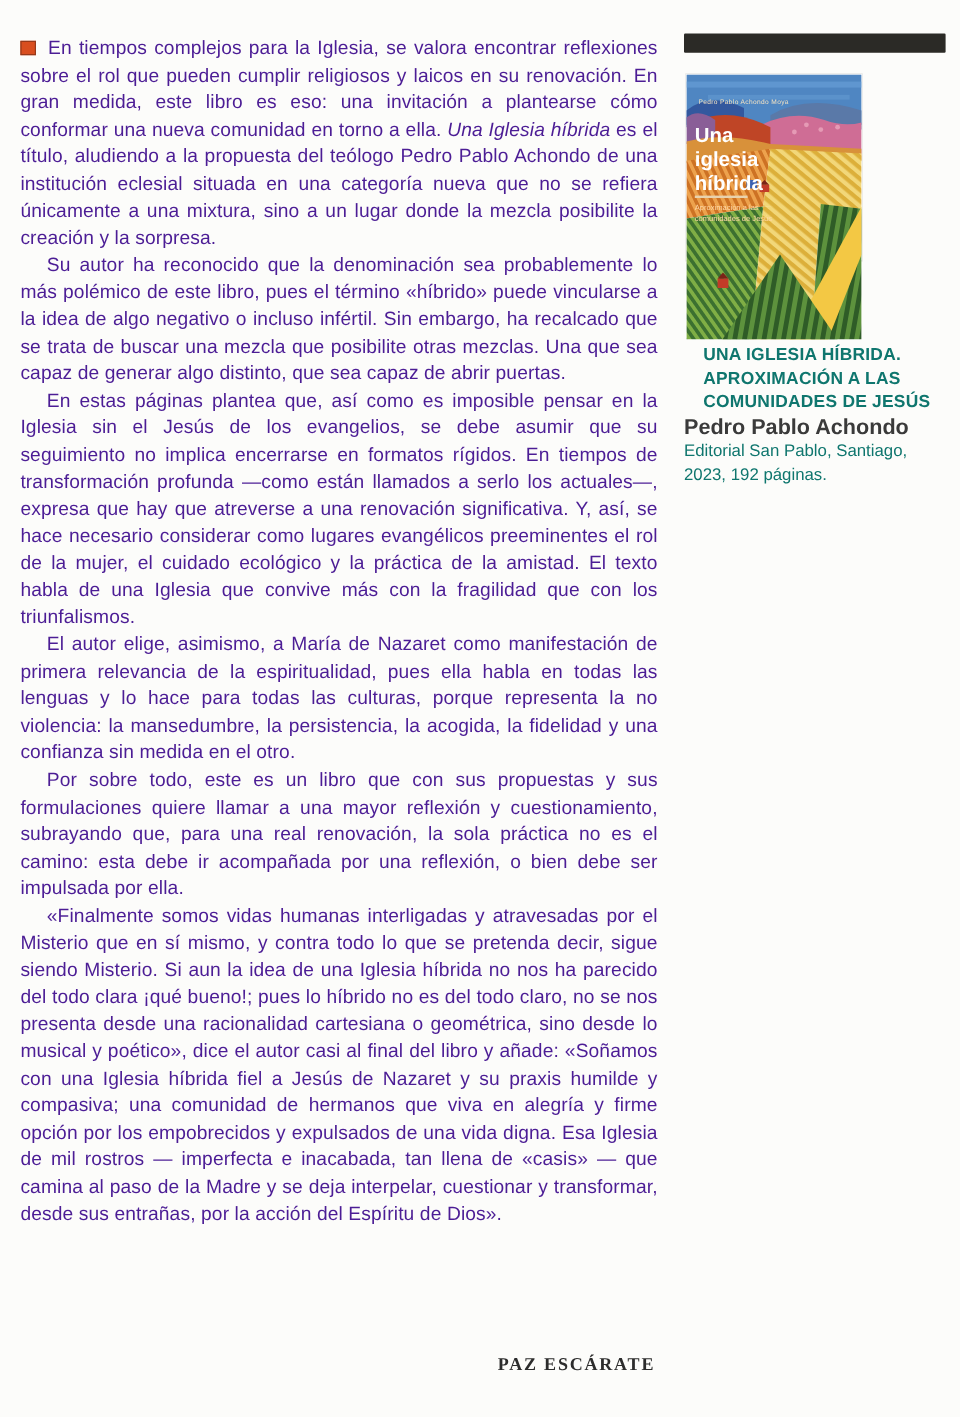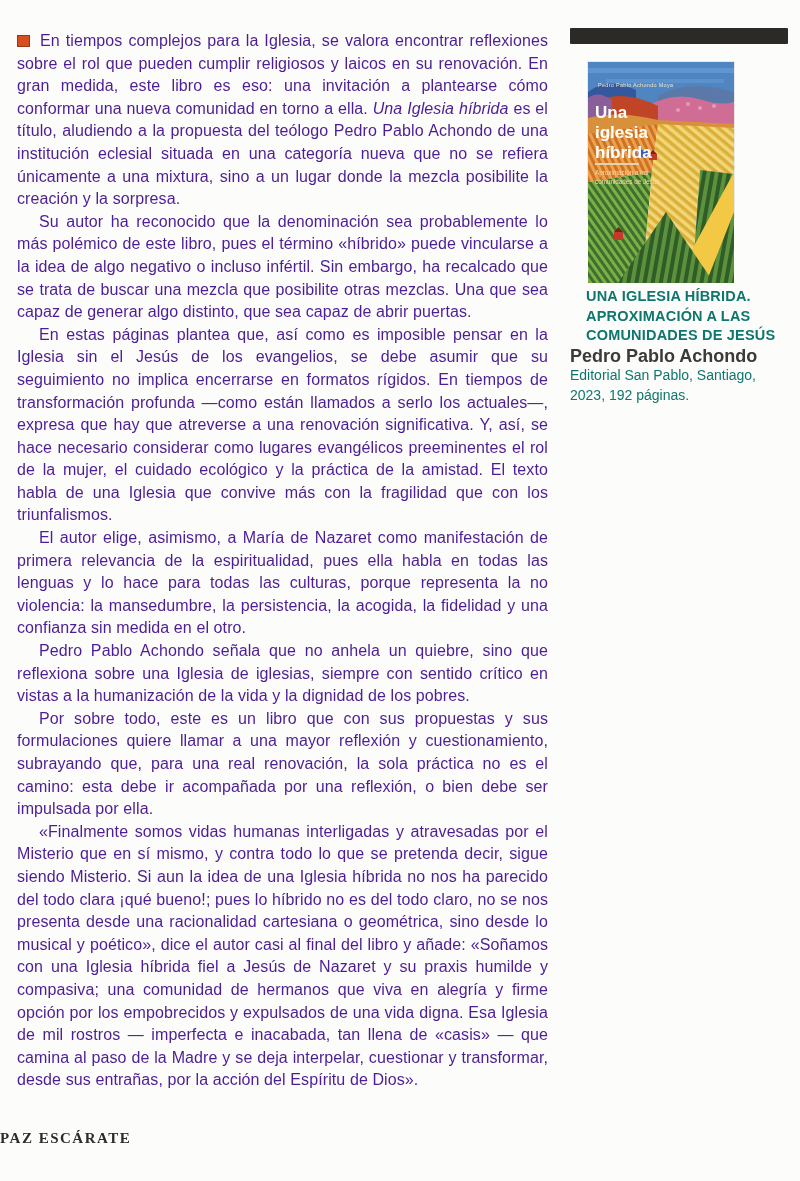--- a/index.html
+++ b/index.html
@@ -24,21 +24,21 @@
     background:#d94e1f; border:1px solid #96391a;
     margin-right:10px; transform:translateY(1px);
   }
 
   
   .topbar {
     position:absolute; left:570px; top:28px; width:218px; height:16px;
     background:#2b2a26; border-radius:1px;
   }
   .cover {
-    position:absolute; left:588px; top:62px; width:146px; height:155px;
+    position:absolute; left:572px; top:62px; width:146px; height:155px;
     box-shadow:0 0 0 1px rgba(0,0,0,0.08);
   }
   .cover svg { display:block; width:146px; height:221px; }
   .cv-author { font-family:"Liberation Sans", sans-serif; font-size:5.5px; fill:#f2e3c4; letter-spacing:0.3px; }
   .cv-title  { font-family:"Liberation Sans", sans-serif; font-size:17px; font-weight:bold; fill:#ffffff; }
   .cv-sub    { font-family:"Liberation Sans", sans-serif; font-size:6.3px; fill:#ffd9a8; }
 
   .book-heading {
     position:absolute; left:586px; top:287px; width:226px;
     color:#0f766e; font-weight:bold; font-size:14.5px; line-height:19.5px;
@@ -49,36 +49,35 @@
     color:#3a3a3a; font-weight:bold; font-size:18px; line-height:19px;
   }
   .book-publisher {
     position:absolute; left:570px; top:366px; width:198px;
     color:#0f766e; font-size:14px; line-height:19.5px;
   }
 
   
   .reviewer {
     position:absolute; left:0; top:1130px; width:546px;
-    text-align:left;
+    text-align:right;
     font-family:"Liberation Serif", serif; font-weight:bold;
     font-size:15px; letter-spacing:1.5px; color:#2c2c2c;
   }
 </style>
 </head>
 <body>
 
 <div class="page">
 
   <main class="article" id="article">
       <p class="para first"><span class="marker"></span><span>En tiempos complejos para la Iglesia, se valora encontrar reflexiones sobre el rol que pueden cumplir religiosos y laicos en su renovación. En gran medida, este libro es eso: una invitación a plantearse cómo conformar una nueva comunidad en torno a ella. </span><em>Una Iglesia híbrida</em><span> es el título, aludiendo a la propuesta del teólogo Pedro Pablo Achondo de una institución eclesial situada en una categoría nueva que no se refiera únicamente a una mixtura, sino a un lugar donde la mezcla posibilite la creación y la sorpresa.</span></p>
       <p class="para"><span>Su autor ha reconocido que la denominación sea probablemente lo más polémico de este libro, pues el término «híbrido» puede vincularse a la idea de algo negativo o incluso infértil. Sin embargo, ha recalcado que se trata de buscar una mezcla que posibilite otras mezclas. Una que sea capaz de generar algo distinto, que sea capaz de abrir puertas.</span></p>
       <p class="para"><span>En estas páginas plantea que, así como es imposible pensar en la Iglesia sin el Jesús de los evangelios, se debe asumir que su seguimiento no implica encerrarse en formatos rígidos. En tiempos de transformación profunda —como están llamados a serlo los actuales—, expresa que hay que atreverse a una renovación significativa. Y, así, se hace necesario considerar como lugares evangélicos preeminentes el rol de la mujer, el cuidado ecológico y la práctica de la amistad. El texto habla de una Iglesia que convive más con la fragilidad que con los triunfalismos.</span></p>
       <p class="para"><span>El autor elige, asimismo, a María de Nazaret como manifestación de primera relevancia de la espiritualidad, pues ella habla en todas las lenguas y lo hace para todas las culturas, porque representa la no violencia: la mansedumbre, la persistencia, la acogida, la fidelidad y una confianza sin medida en el otro.</span></p>
-      <p class="para"><span>Pedro Pablo Achondo señala que no anhela un quiebre, sino que reflexiona sobre una Iglesia de iglesias, siempre con sentido crítico en vistas a la humanización de la vida y la dignidad de los pobres.</span></p>
       <p class="para"><span>Por sobre todo, este es un libro que con sus propuestas y sus formulaciones quiere llamar a una mayor reflexión y cuestionamiento, subrayando que, para una real renovación, la sola práctica no es el camino: esta debe ir acompañada por una reflexión, o bien debe ser impulsada por ella.</span></p>
       <p class="para"><span>«Finalmente somos vidas humanas interligadas y atravesadas por el Misterio que en sí mismo, y contra todo lo que se pretenda decir, sigue siendo Misterio. Si aun la idea de una Iglesia híbrida no nos ha parecido del todo clara ¡qué bueno!; pues lo híbrido no es del todo claro, no se nos presenta desde una racionalidad cartesiana o geométrica, sino desde lo musical y poético», dice el autor casi al final del libro y añade: «Soñamos con una Iglesia híbrida fiel a Jesús de Nazaret y su praxis humilde y compasiva; una comunidad de hermanos que viva en alegría y firme opción por los empobrecidos y expulsados de una vida digna. Esa Iglesia de mil rostros — imperfecta e inacabada, tan llena de «casis» — que camina al paso de la Madre y se deja interpelar, cuestionar y transformar, desde sus entrañas, por la acción del Espíritu de Dios».</span></p>
     </main>
 
   <div class="topbar"></div>
 
   <figure class="cover">
     <svg viewBox="0 0 146 221" xmlns="http://www.w3.org/2000/svg">
       <defs>
         <pattern id="pGreen" width="6" height="6" patternUnits="userSpaceOnUse" patternTransform="rotate(55)">

